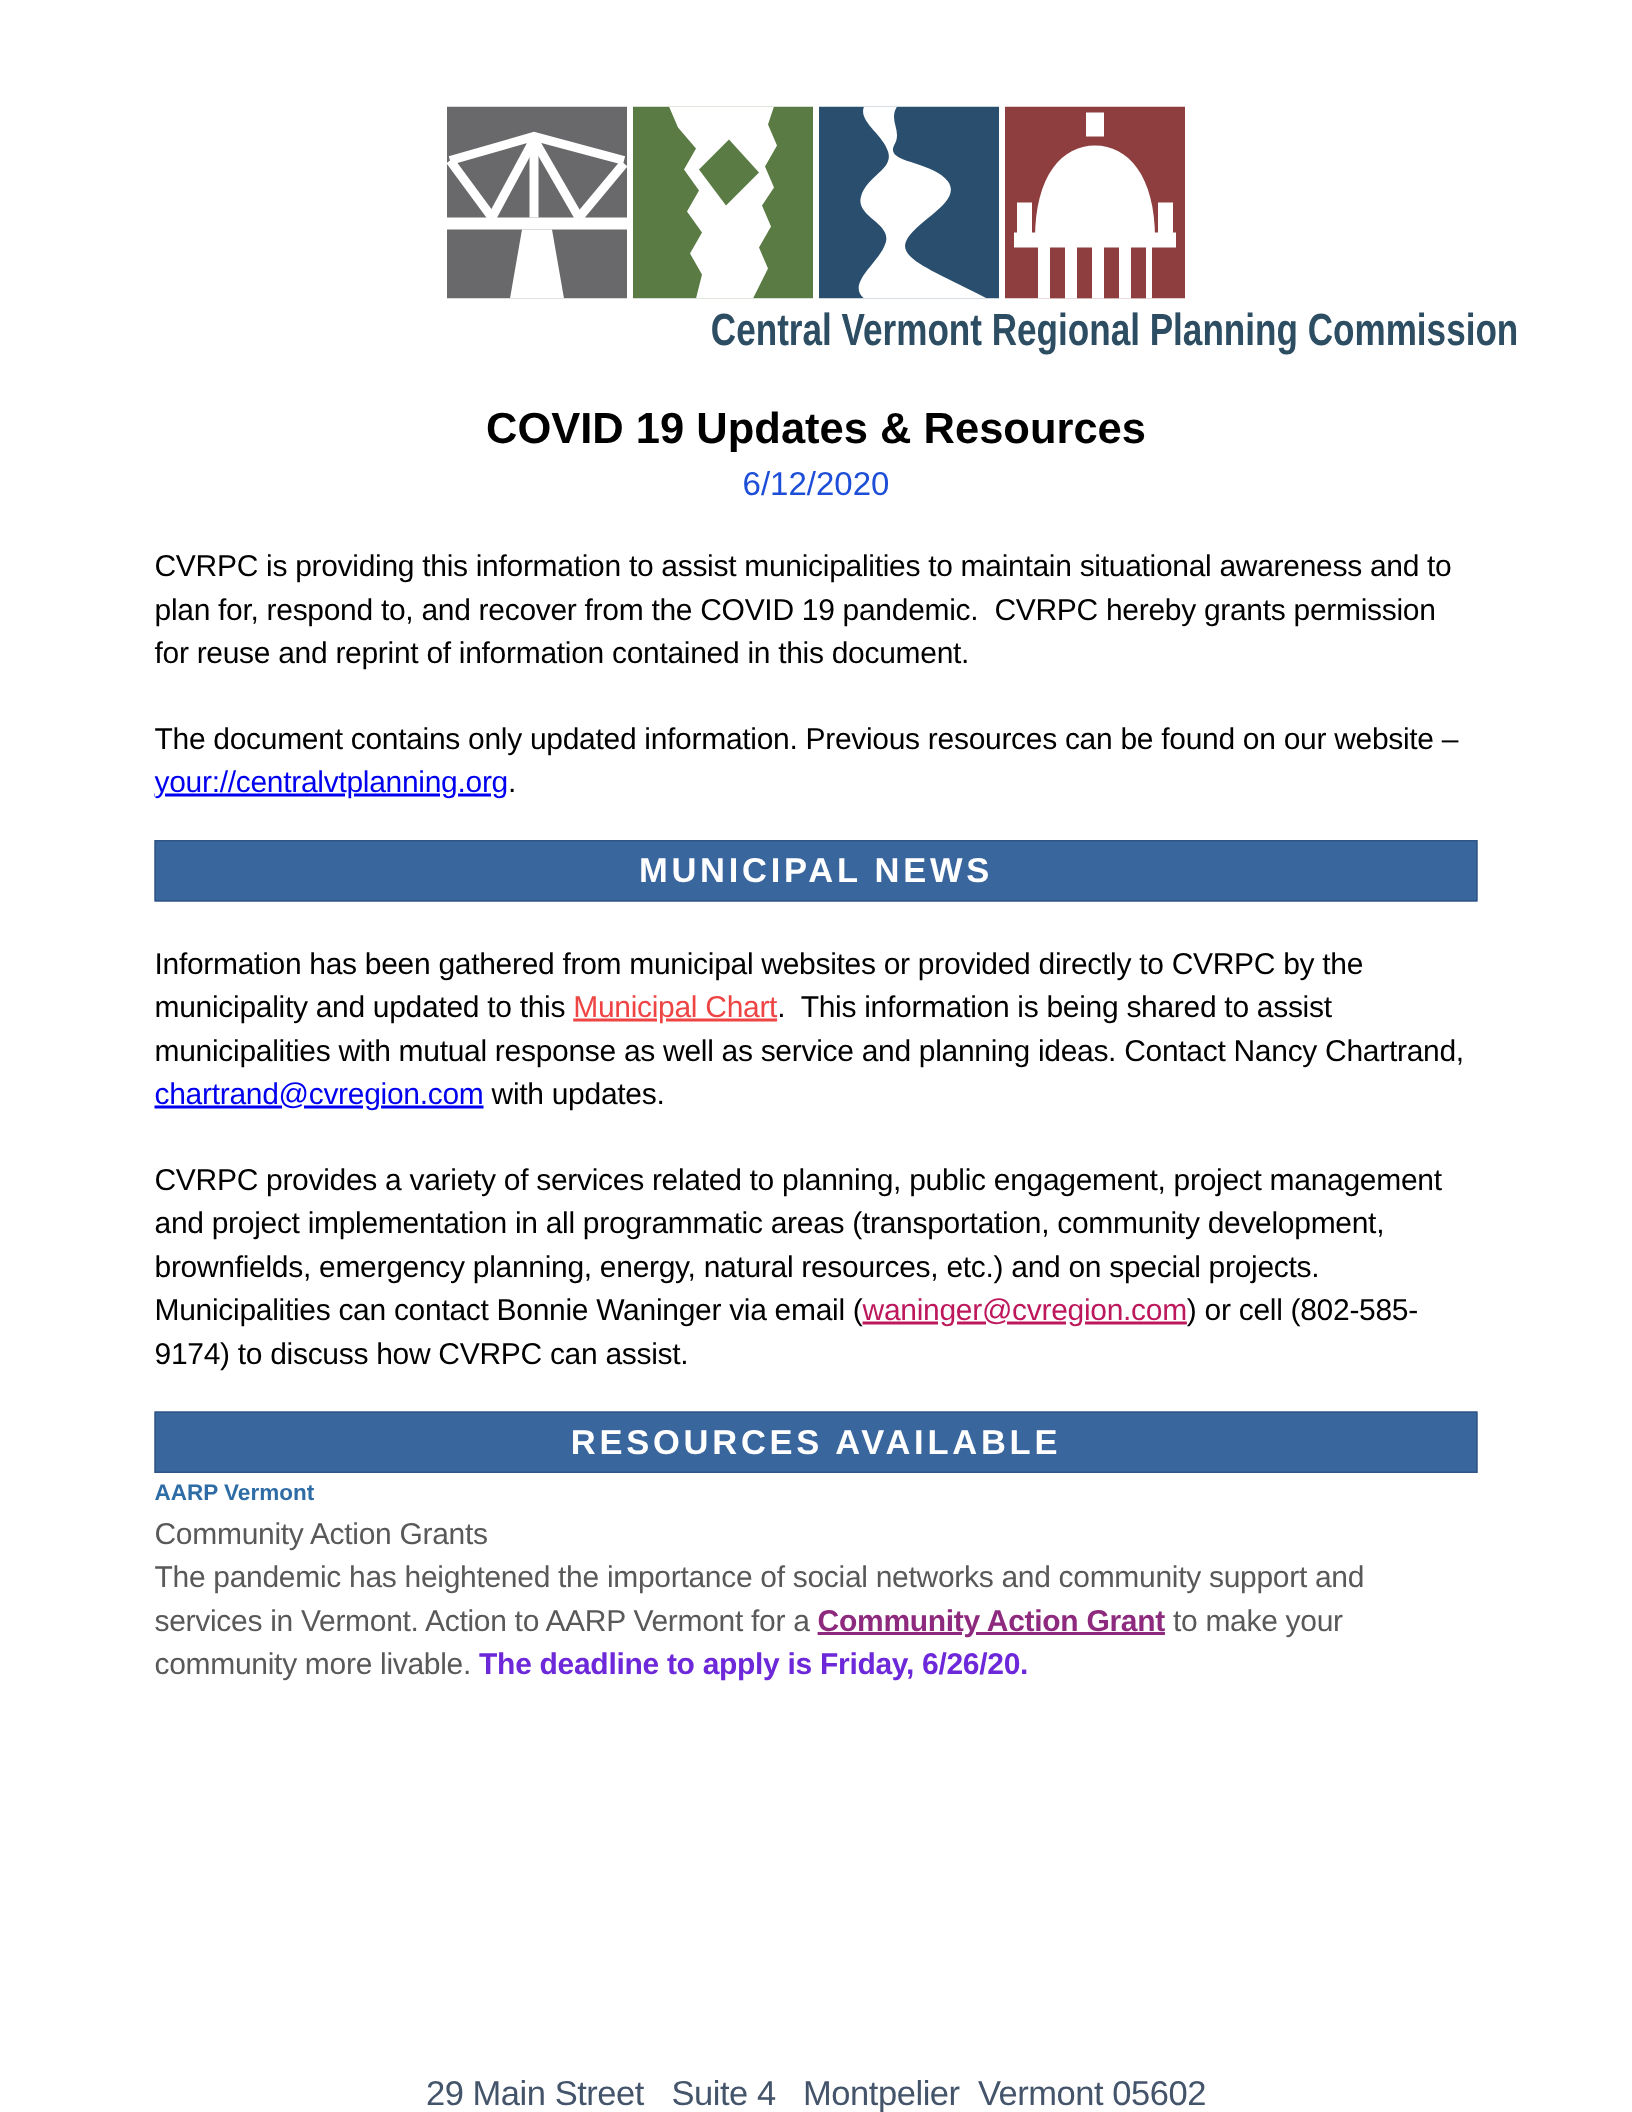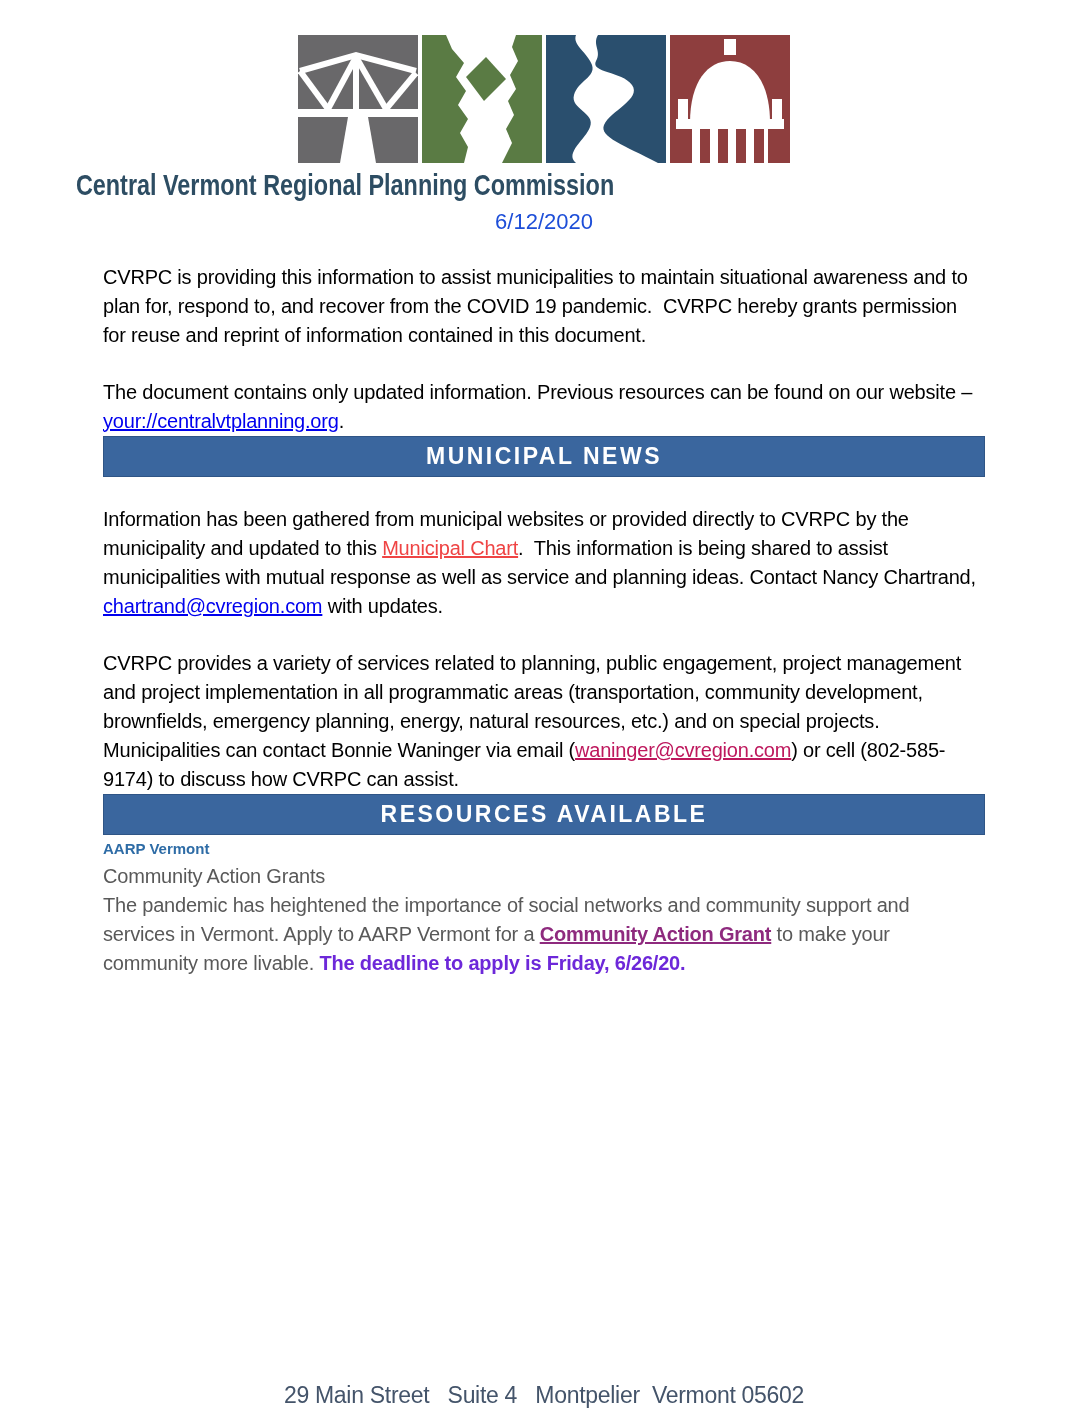--- a/index.html
+++ b/index.html
@@ -8,21 +8,21 @@
     position:relative;
     width:1088px; height:1408px;
     background:#ffffff;
     font-family:"Liberation Sans", sans-serif;
     color:#000;
     overflow:hidden;
   }
   .content { margin:0 103px; width:882px; }
 
   
-  .logo { padding-top:35px; text-align:left;text-decoration:underline; }
+  .logo { padding-top:71px; text-align:right;text-decoration:underline; }
   .logo-panels { display:flex; gap:4px; justify-content:center; width:492px; margin:0 auto; }
   .logo-panels svg { display:block; }
   .logo-caption {
     display:inline-block;
     margin-top:5px;
     font-size:30px; font-weight:bold;
     color:#2d4d63;
     white-space:nowrap;
     transform:scaleX(0.78);
     transform-origin:center top;
@@ -40,20 +40,21 @@
     color:#000;
     white-space:pre-wrap;
   }
   .link-blue  { color:#0000ee; text-decoration:underline; }
   .link-blue-bold { color:#ef4444; text-decoration:underline; font-weight:normal; }
   .link-dark  { color:#be185d; text-decoration:underline; }
   .link-purple{ color:#8e2a7e; text-decoration:underline; font-weight:bold; }
 
   
   .banner {
+    margin-top:23px;
     height:41px; line-height:39px;
     background:#3a669e;
     border:1px solid #2f5586;
     color:#ffffff;
     text-align:center;
     font-size:23px; font-weight:bold;
     letter-spacing:2.5px;
   }
 
   
@@ -115,41 +116,42 @@
         <rect x="22" y="84" width="76" height="44" fill="#ffffff"></rect>
         <rect x="30" y="94" width="10" height="34" fill="#8e3e3e"></rect>
         <rect x="48" y="94" width="10" height="34" fill="#8e3e3e"></rect>
         <rect x="66" y="94" width="10" height="34" fill="#8e3e3e"></rect>
         <rect x="84" y="94" width="10" height="34" fill="#8e3e3e"></rect>
       </svg>
     </div>
     <div class="logo-caption">Central Vermont Regional Planning Commission</div>
   </div>
 
+  <div class="doc-title">COVID 19 Updates &amp; Resources</div>
   <div class="doc-date">6/12/2020</div>
 
   <div class="content">
 
     <p class="para"><span>CVRPC is providing this information to assist municipalities to maintain situational awareness and to plan for, respond to, and recover from the COVID 19 pandemic.  CVRPC hereby grants permission for reuse and reprint of information contained in this document.</span></p>
 
     <p class="para"><span>The document contains only updated information. Previous resources can be found on our website – </span><span class="link-blue">your://centralvtplanning.org</span><span>.</span></p>
 
     <div class="banner">MUNICIPAL NEWS</div>
 
     <p class="para"><span>Information has been gathered from municipal websites or provided directly to CVRPC by the municipality and updated to this </span><span class="link-blue-bold">Municipal Chart</span><span>.  This information is being shared to assist municipalities with mutual response as well as service and planning ideas. Contact Nancy Chartrand, </span><span class="link-blue">chartrand@cvregion.com</span><span> with updates.</span></p>
 
 
     <p class="para"><span>CVRPC provides a variety of services related to planning, public engagement, project management and project implementation in all programmatic areas (transportation, community development, brownfields, emergency planning, energy, natural resources, etc.) and on special projects. Municipalities can contact Bonnie Waninger via email (</span><span class="link-dark">waninger@cvregion.com</span><span>) or cell (802-585-9174) to discuss how CVRPC can assist.</span></p>
 
     <div class="banner">RESOURCES AVAILABLE</div>
 
     <div class="aarp-heading">AARP Vermont</div>
     <div class="aarp-subheading">Community Action Grants</div>
 
-    <p class="para para-gray"><span>The pandemic has heightened the importance of social networks and community support and services in Vermont. Apply to AARP Vermont for a </span><span class="link-purple">Community Action Grant</span><span> to make your community more livable. </span><span class="bold-gray">The deadline to apply is Friday, 6/26/20.</span></p>
+    <p class="para para-gray"><span>The pandemic has heightened the importance of social networks and community support and services in Vermont. Action to AARP Vermont for a </span><span class="link-purple">Community Action Grant</span><span> to make your community more livable. </span><span class="bold-gray">The deadline to apply is Friday, 6/26/20.</span></p>
 
   </div>
 
   <div class="footer">
     <div>29 Main Street   Suite 4   Montpelier  Vermont 05602</div>
     
   </div>
 
 </div>
 

